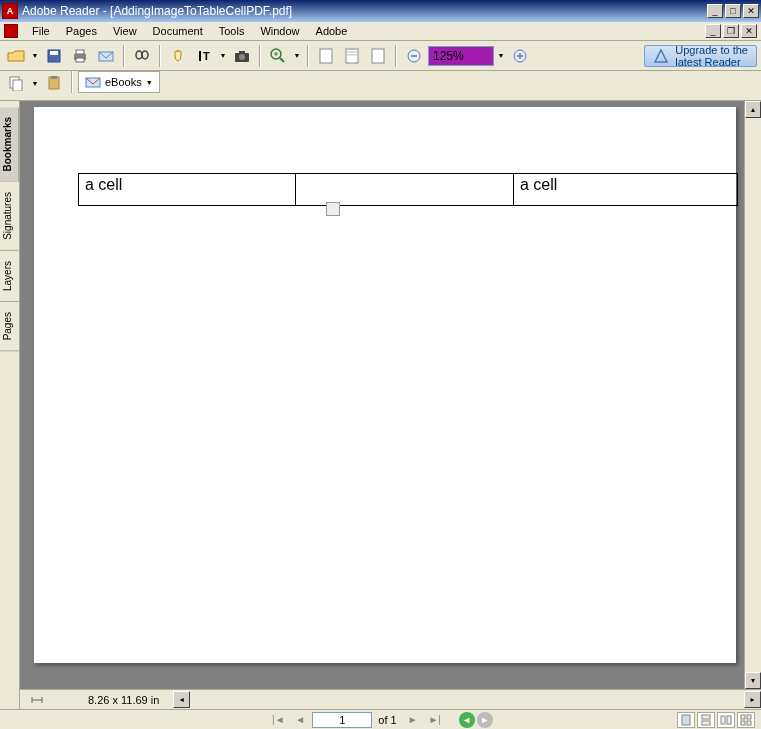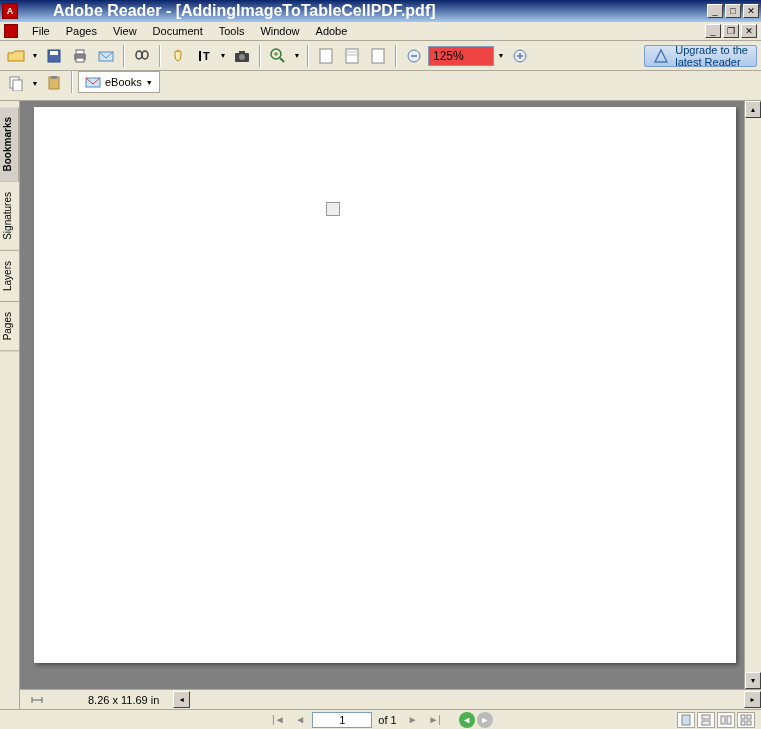--- a/index.html
+++ b/index.html
@@ -1,34 +1,34 @@
 <!DOCTYPE html>
 <html><head>
 <meta charset="utf-8">
 <style>
 * { box-sizing: border-box; margin: 0; padding: 0; font-family: Tahoma, sans-serif; font-size: 11px; }
 body { background: #d4d0c8; width: 761px; height: 729px; overflow: hidden; }
 
 .titlebar { height: 22px; background: linear-gradient(#0a246a, #a6caf0); display: flex; align-items: center; padding: 0 2px; color: white; }
 .titlebar .app-icon { width: 16px; height: 16px; background: #b00; border: 1px solid #800; margin-right: 4px; display: flex; align-items: center; justify-content: center; font-size: 9px; font-weight: bold; }
-.titlebar .title { flex: 1; font-weight: bold; font-size: 16px; margin-left: 31px; }
+.titlebar .title { flex: 1; font-weight: normal; font-size: 12px; }
 .titlebar .win-btns { display: flex; gap: 2px; }
 .titlebar .win-btn { width: 16px; height: 14px; background: #d4d0c8; border: 1px solid #fff; border-right-color: #404040; border-bottom-color: #404040; display: flex; align-items: center; justify-content: center; font-size: 9px; color: #000; cursor: pointer; }
 
 .menubar { height: 19px; background: #ece9d8; border-bottom: 1px solid #aca899; display: flex; align-items: center; padding: 0 4px; }
 .menubar .doc-icon { width: 14px; height: 14px; background: #b00; border: 1px solid #800; margin-right: 6px; }
 .menubar .menu-item { padding: 16px 8px; cursor: pointer; }
 .menubar .mdi-btns { margin-left: auto; display: flex; gap: 2px; }
 .menubar .mdi-btn { width: 16px; height: 14px; background: #d4d0c8; border: 1px solid #fff; border-right-color: #404040; border-bottom-color: #404040; display: flex; align-items: center; justify-content: center; font-size: 9px; cursor: pointer; }
 
 .toolbar { height: 30px; background: #ece9d8; border-bottom: 1px solid #aca899; display: flex; align-items: center; padding: 0 4px; gap: 2px; }
 .tb-btn { width: 24px; height: 24px; display: flex; align-items: center; justify-content: center; cursor: pointer; border: 1px solid transparent; }
 .tb-sep { width: 2px; height: 22px; border-left: 1px solid #aca899; border-right: 1px solid #fff; margin: 0 3px; }
 .tb-dropdown-arrow { width: 10px; height: 24px; display: flex; align-items: center; justify-content: center; font-size: 7px; cursor: pointer; }
-.zoom-field { width: 66px; height: 20px; background: #ef4444; border: 1px solid #7f9db9; padding: 0 4px; font-size: 12px; }
+.zoom-field { width: 66px; height: 20px; background: #a21caf; border: 1px solid #7f9db9; padding: 0 4px; font-size: 12px; }
 .upgrade-btn { margin-left: auto; height: 22px; background: linear-gradient(#d6e4f5,#aec9ea); border: 1px solid #7a9fd0; border-radius: 2px; display: flex; align-items: center; padding: 0 8px; gap: 6px; cursor: pointer; font-size: 10px; color: #003d7a; }
 
 .toolbar2 { height: 30px; background: #ece9d8; border-bottom: 1px solid #aca899; display: flex; align-items: flex-start; padding: 0 4px; gap: 2px; }
 .ebooks-btn { height: 22px; border: 1px solid #aca899; background: #fdfdfb; display: flex; align-items: center; padding: 0 6px; gap: 4px; cursor: pointer; }
 
 .main-area { display: flex; height: 608px; background: #ece9d8; }
 .side-tabs { width: 20px; background: #ece9d8; border-right: 1px solid #aca899; display: flex; flex-direction: column; padding-top: 6px; }
 .side-tab { writing-mode: vertical-rl; transform: rotate(180deg); padding: 10px 2px; font-size: 10px; border-top: 1px solid #aca899; cursor: pointer; background: #ece9d8; text-align: center; }
 .side-tab.active { background: #d4d0c8; font-weight: bold; border-left: 1px solid #aca899; }
 
@@ -224,20 +224,29 @@
 <div class="main-area">
   <div class="side-tabs">
     <div class="side-tab active">Bookmarks</div>
     <div class="side-tab">Signatures</div>
     <div class="side-tab">Layers</div>
     <div class="side-tab">Pages</div>
   </div>
   <div class="doc-container">
     <div class="doc-scroll">
       <div class="page">
+        <table class="page-table">
+          <tbody>
+              <tr>
+            <td style="width:33%">a cell</td>
+            <td style="width:33%"></td>
+            <td style="width:34%">a cell</td>
+          </tr>
+        </tbody>
+          </table>
         <div class="cell-img"></div>
       </div>
       <div class="vscroll">
         <div class="arrow">▴</div>
         <div style="flex:1"></div>
         <div class="arrow" style="position:absolute;bottom:0;width:100%">▾</div>
       </div>
     </div>
     <div class="status-strip">
       <svg width="14" height="14" style="margin-left:10px">

